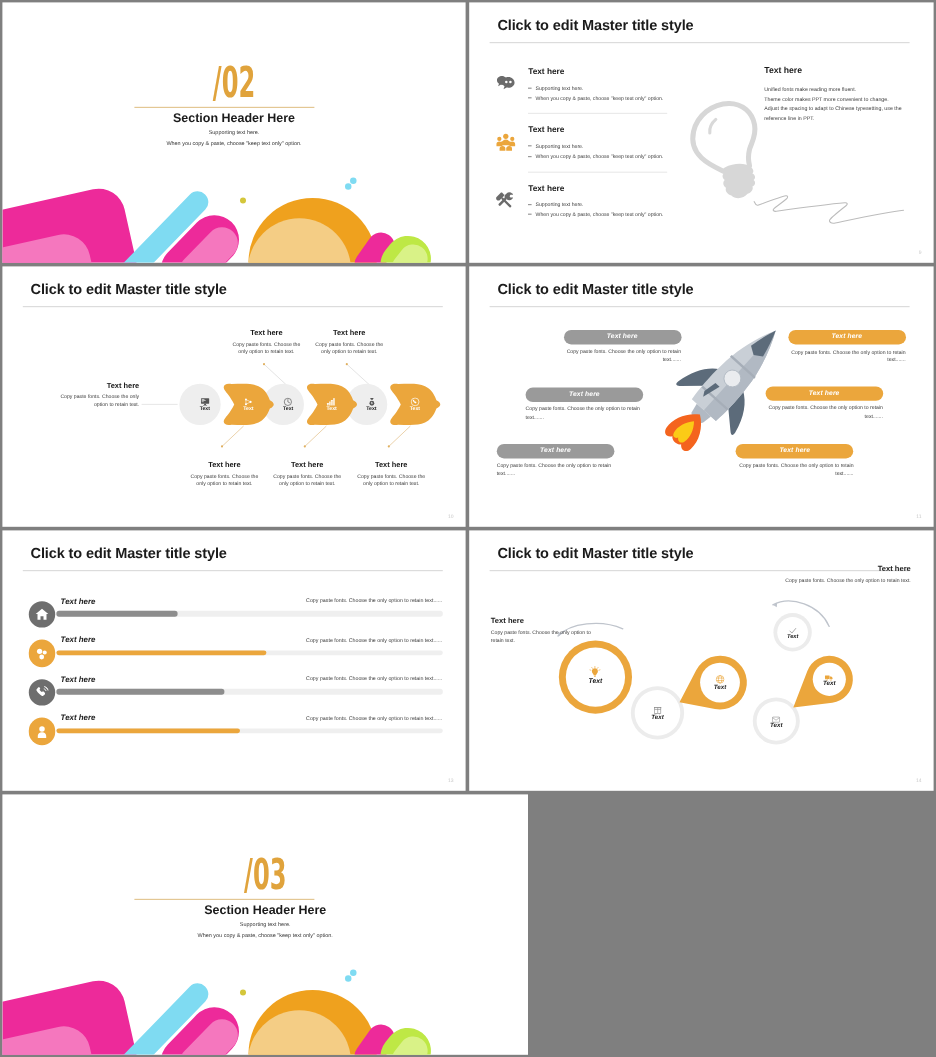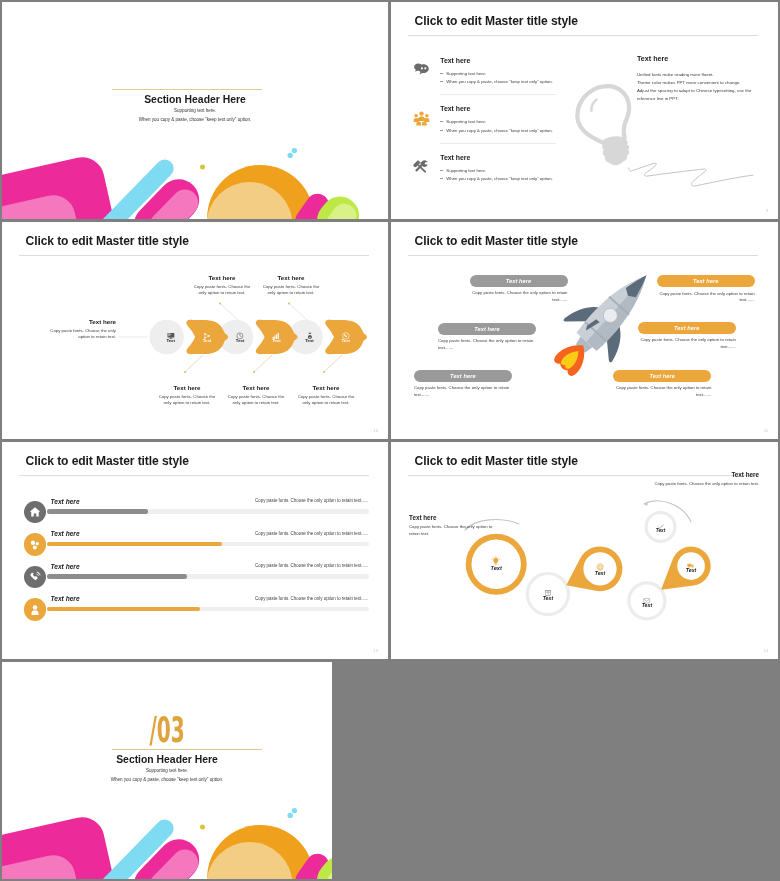--- a/index.html
+++ b/index.html
@@ -6,21 +6,21 @@
   html,body{margin:0;padding:0;}
   body{width:780px;height:881px;background:#7f7f7f;font-family:"Liberation Sans",sans-serif;}
   #page{position:relative;width:780px;height:881px;overflow:hidden;background:#7f7f7f;}
   .slide{position:absolute;background:#ffffff;overflow:hidden;}
   .s0{left:2px;  top:2px;   width:386px;height:217px;}
   .s1{left:391px;top:2px;   width:387px;height:217px;}
   .s2{left:2px;  top:222px; width:386px;height:217px;}
   .s3{left:391px;top:222px; width:387px;height:217px;}
   .s4{left:2px;  top:442px; width:386px;height:217px;}
   .s5{left:391px;top:442px; width:387px;height:217px;}
-  .s6{left:2px;  top:662px; width:330px;height:217px;}
+  .s6{left:2px;  top:662px; width:438px;height:217px;}
 
   
   .mtitle{position:absolute;left:23.5px;top:12px;font-size:12.1px;font-weight:bold;color:#1b1b1b;letter-spacing:-0.1px;white-space:nowrap;}
   .mrule{position:absolute;left:17px;top:32.8px;width:349.5px;height:1px;background:#dcdcdc;}
   .pgnum{position:absolute;right:10px;bottom:6px;font-size:4.2px;color:#c8c8c8;}
 
   
   .sec-num{position:absolute;left:0;right:0;text-align:center;top:50px;height:34px;}
   .sec-num span{display:inline-block;font-family:"DejaVu Sans Condensed","DejaVu Sans",sans-serif;font-weight:bold;color:#E0A33C;font-size:35.5px;line-height:1;transform:scaleX(0.63);transform-origin:center top;}
   .sec-rule{position:absolute;left:109.5px;width:150.4px;height:1px;background:#e3c794;top:86.6px;}
@@ -93,20 +93,21 @@
   .cn{position:absolute;text-align:center;}
   .cnicon{display:block;margin:0 auto;}
   .cnlab{font-size:5.4px;font-weight:bold;font-style:italic;display:block;position:absolute;left:0;right:0;}
 </style>
 </head>
 <body>
 
 <div id="page">
 
   <div class="slide s0">
+    <div class="sec-num"><span>/02</span></div>
     <div class="sec-rule"></div>
     <div class="sec-title">Section Header Here</div>
     <div class="sec-sub sub-a">Supporting text here.</div>
     <div class="sec-sub sub-b">When you copy &amp; paste, choose "keep text only" option.</div>
     <div class="deco"><svg width="386" height="217" viewBox="0 0 386 217" xmlns="http://www.w3.org/2000/svg">
 <g>
 <rect x="-79.59" y="170.5" width="190" height="102" rx="22" fill="#ED2A9A" transform="rotate(-12.6 15.41 221.5)"></rect>
 <rect x="-89.59" y="206.4" width="170" height="95" rx="22" fill="#F577BE" transform="rotate(-12.6 -4.59 253.9)"></rect>
 </g>
 <g>

